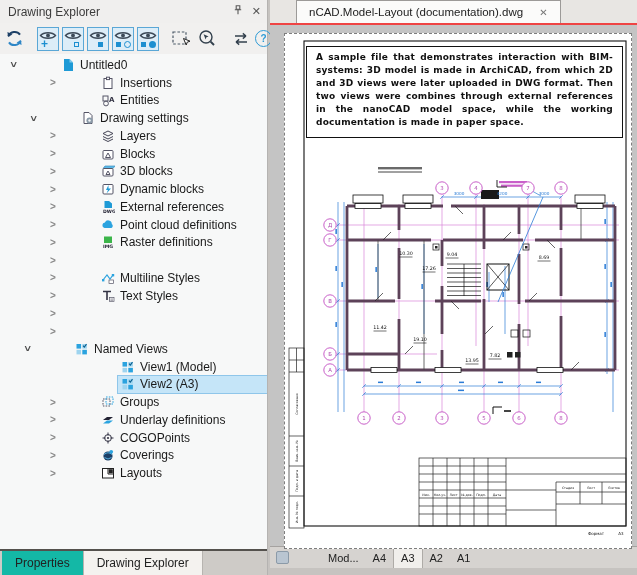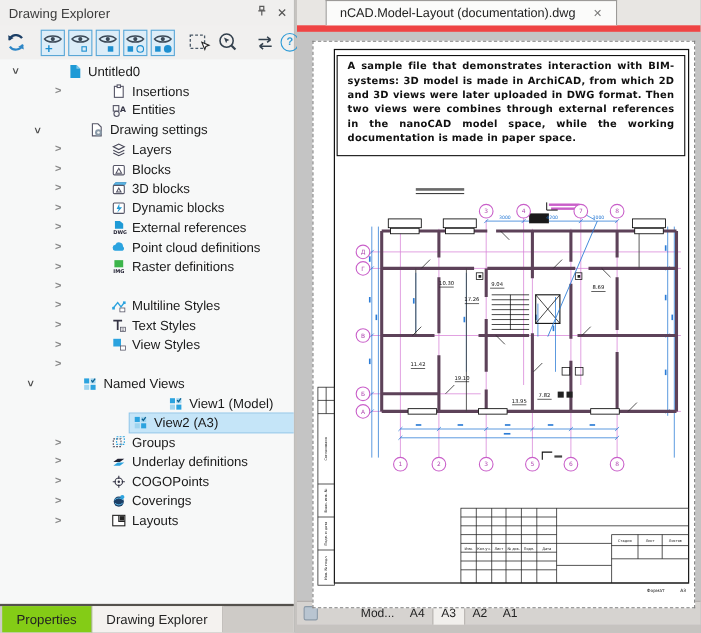--- a/index.html
+++ b/index.html
@@ -32,26 +32,26 @@
   .chev{width:14px;display:inline-flex;justify-content:center;color:#8a8a8a;font-size:10px;
         font-weight:600;flex:none;}
   .chev.expanded{transform:rotate(90deg);color:#4c4c4c;}
   .chev.none{visibility:hidden;}
   .hl{display:inline-flex;align-items:center;gap:5px;height:100%;padding:0 6px 0 2px;}
   .trow.sel .hl{background:#c5e5f8;outline:1px solid #8fc6ea;flex:1;}
   .ticon{width:15px;height:14px;display:inline-flex;align-items:center;justify-content:center;flex:none;}
   
   .ptabs{height:24px;border-top:2px solid #54514d;background:#cecbc7;display:flex;align-items:stretch;
          padding-left:2px;}
-  .ptab{display:flex;align-items:center;padding:0 13px;font-size:12px;color:#222;background:#84cc16;
+  .ptab{display:flex;align-items:center;padding:0 13px;font-size:12px;color:#222;background:#14b8a6;
         border-right:1px solid #b7b4b0;}
   .ptab.active{background:#f4f2ef;}
   
   .main{position:absolute;left:270px;top:0;width:367px;height:575px;display:flex;flex-direction:column;}
-  .doctabs{height:23px;background:#e8e6e3;border-bottom:6px solid #ef4444;display:flex;align-items:flex-end;}
+  .doctabs{height:23px;background:#e8e6e3;border-bottom:2px solid #ef4444;display:flex;align-items:flex-end;}
   .doctab{height:22px;margin-left:26px;background:#fbfbfa;border:1px solid #9c9a98;border-bottom:none;
           display:flex;align-items:center;padding:0 12px;font-size:11.5px;color:#222;gap:16px;}
   .tclose{color:#777;font-size:10px;}
   .canvas{flex:1;background:#c4c4c4;position:relative;}
   .paper{position:absolute;left:14px;top:8px;width:346px;height:514px;background:#fff;
          border:1px dashed #7e7e7e;box-sizing:content-box;}
   .paper svg{position:absolute;left:0;top:0;}
   .notebox{position:absolute;left:21px;top:12px;width:317px;height:92px;border:1.6px solid #111;
            box-sizing:border-box;padding:4px 9px;overflow:hidden;
            font:700 9px/12.9px "DejaVu Sans",sans-serif;letter-spacing:.2px;color:#101010;
@@ -333,49 +333,40 @@
               <path d="M2 2.5h8M6 2.5v8.5" stroke="#334" stroke-width="1.6"></path>
               <rect x="8.5" y="8.5" width="4.5" height="3.8" fill="#fff" stroke="#556" stroke-width=".7"></rect>
               <path d="M9.4 10h2.6M9.4 11.3h2.6" stroke="#556" stroke-width=".6"></path>
             </svg>
           </span>
           <span>Text Styles</span>
         </span>
       </div>
       <div class="trow" style="padding-left: 46px;">
         <span class="chev collapsed">&gt;</span>
-        <span class="hl">
-          <span class="ticon">
-            <svg width="14" height="14" viewBox="0 0 14 14">
-              <rect x="2" y="2" width="7" height="7" fill="#2ba3df"></rect>
-              <rect x="8.5" y="8.5" width="4.5" height="3.8" fill="#fff" stroke="#556" stroke-width=".7"></rect>
-            </svg>
-          </span>
-          <span>View Styles</span>
-        </span>
       </div>
       <div class="trow" style="padding-left: 46px;">
         <span class="chev collapsed">&gt;</span>
       </div>
       <div class="trow" style="padding-left: 20px;">
         <span class="chev expanded">&gt;</span>
         <span class="hl">
           <span class="ticon">
             <svg width="14" height="14" viewBox="0 0 14 14">
               <rect x="1.5" y="2" width="4.6" height="4.6" fill="#2ba3df"></rect>
               <rect x="7.3" y="2" width="4.6" height="4.6" fill="#9ed4ef"></rect>
               <rect x="1.5" y="7.8" width="4.6" height="4.6" fill="#9ed4ef"></rect>
               <rect x="7.3" y="7.8" width="4.6" height="4.6" fill="#2ba3df"></rect>
               <path d="M8 3.7l1.3 1.5 2.2-3" stroke="#0a5f8f" fill="none" stroke-width="1.1"></path>
             </svg>
           </span>
           <span>Named Views</span>
         </span>
       </div>
-      <div class="trow" style="padding-left: 66px; margin-left: 32px;">
+      <div class="trow" style="padding-left: 66px;">
         <span class="chev none">&gt;</span>
         <span class="hl">
           <span class="ticon">
             <svg width="14" height="14" viewBox="0 0 14 14">
               <rect x="1.5" y="2" width="4.6" height="4.6" fill="#2ba3df"></rect>
               <rect x="7.3" y="2" width="4.6" height="4.6" fill="#9ed4ef"></rect>
               <rect x="1.5" y="7.8" width="4.6" height="4.6" fill="#9ed4ef"></rect>
               <rect x="7.3" y="7.8" width="4.6" height="4.6" fill="#2ba3df"></rect>
               <path d="M8 3.7l1.3 1.5 2.2-3" stroke="#0a5f8f" fill="none" stroke-width="1.1"></path>
             </svg>

